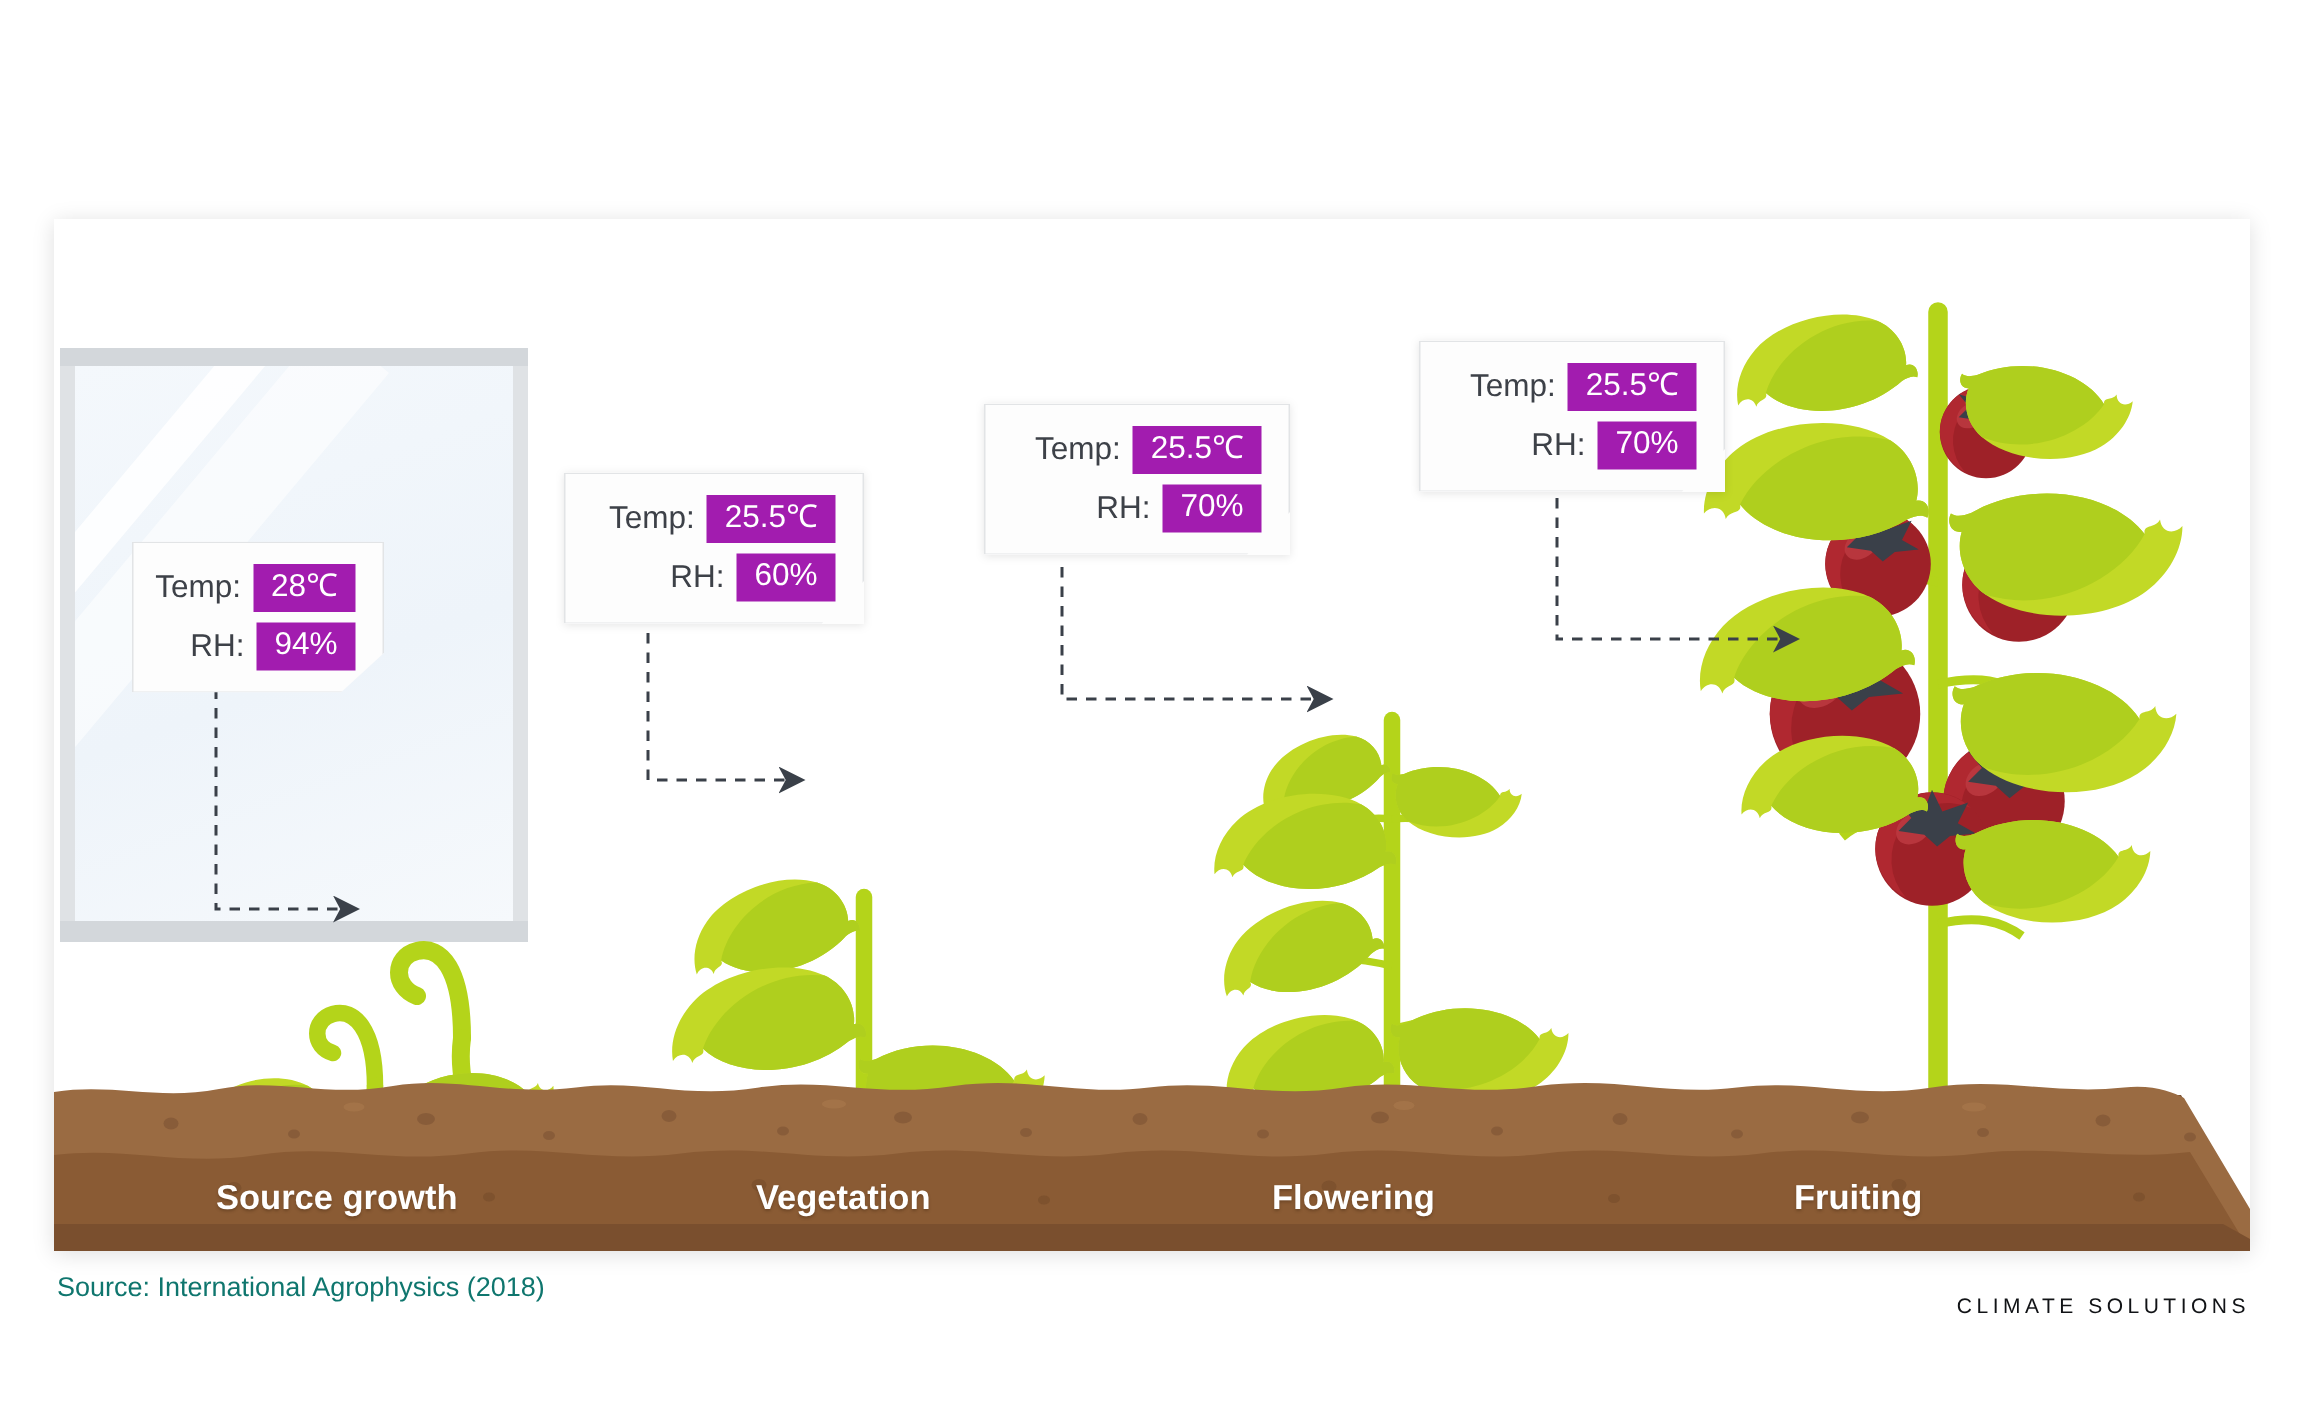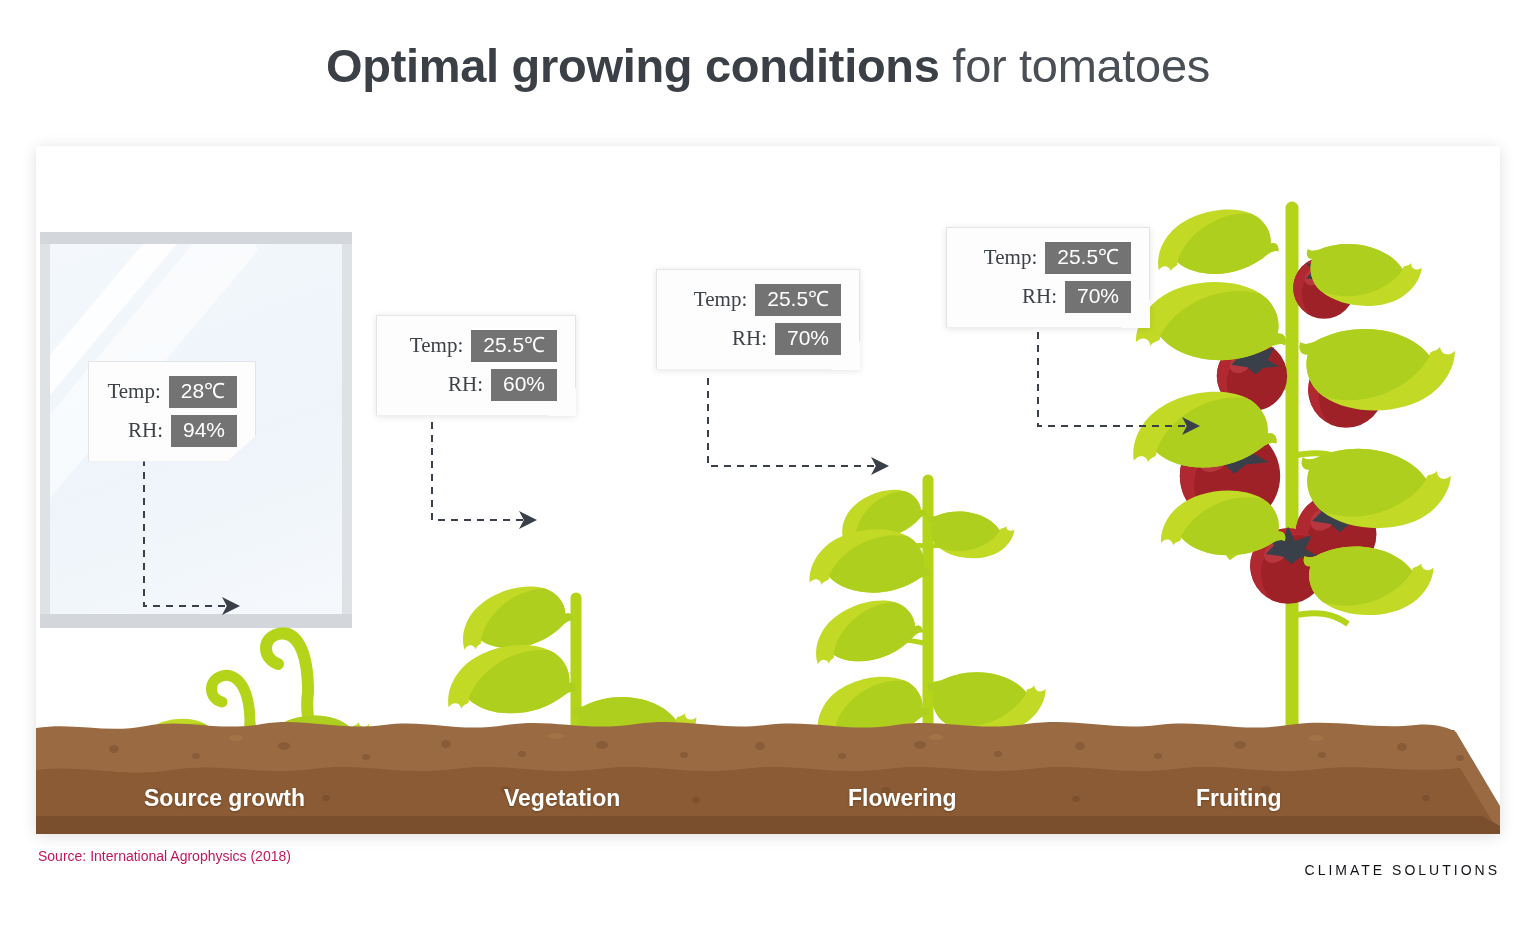--- a/index.html
+++ b/index.html
@@ -74,38 +74,38 @@
     position:relative;
     padding:14px 18px 14px 16px;
   }
   .row{
     display:flex;align-items:center;justify-content:flex-end;
     margin-bottom:7px;
   }
   .row:last-child{margin-bottom:0;}
   .lbl{
     font-size:21px;color:#3d4148;font-weight:400;
-    margin-right:8px;white-space:nowrap;font-family:Liberation Serif, serif;
+    margin-right:8px;white-space:nowrap;
   }
   .val{
     display:inline-block;
-    background:#737373;color:#ffffff;
+    background:#a21caf;color:#ffffff;
     font-size:21px;font-weight:400;
     padding:3px 12px 4px 12px;
     white-space:nowrap;
     line-height:1.18;
   }
 
   
   .connector{position:absolute;pointer-events:none;}
 
   
   .source{
     position:absolute;left:38px;top:848px;
-    font-size:14px;color:#be185d;font-weight:400;
+    font-size:18px;color:#0f766e;font-weight:400;
     white-space:nowrap;
   }
   .logo{
     position:absolute;right:36px;top:858px;
     text-align:right;color:#111316;
   }
   .logo .brand{
     font-size:40px;font-weight:700;letter-spacing:-0.5px;
     font-family:"Liberation Serif", serif;
     line-height:1;
@@ -119,23 +119,20 @@
     font-size:14px;letter-spacing:3.0px;font-weight:400;
     margin-top:4px;
     font-family:"Liberation Sans", sans-serif;
   }
 </style>
 </head>
 <body>
 
 <div id="root">
 
-  <div class="title">
-    <span class="strong">Optimal growing conditions</span><span class="light"> for tomatoes</span>
-  </div>
 
   <div class="card">
 
     <div class="window">
       <div class="frame-in">
         <div class="glare g1"></div>
         <div class="glare g2"></div>
       </div>
       <div class="sillTop"></div>
       <div class="sillBot"></div>

